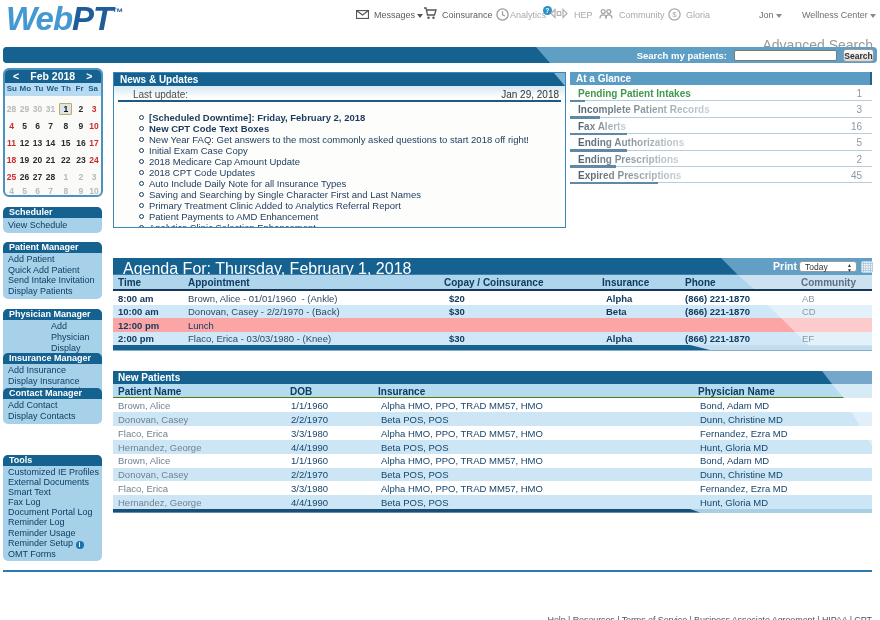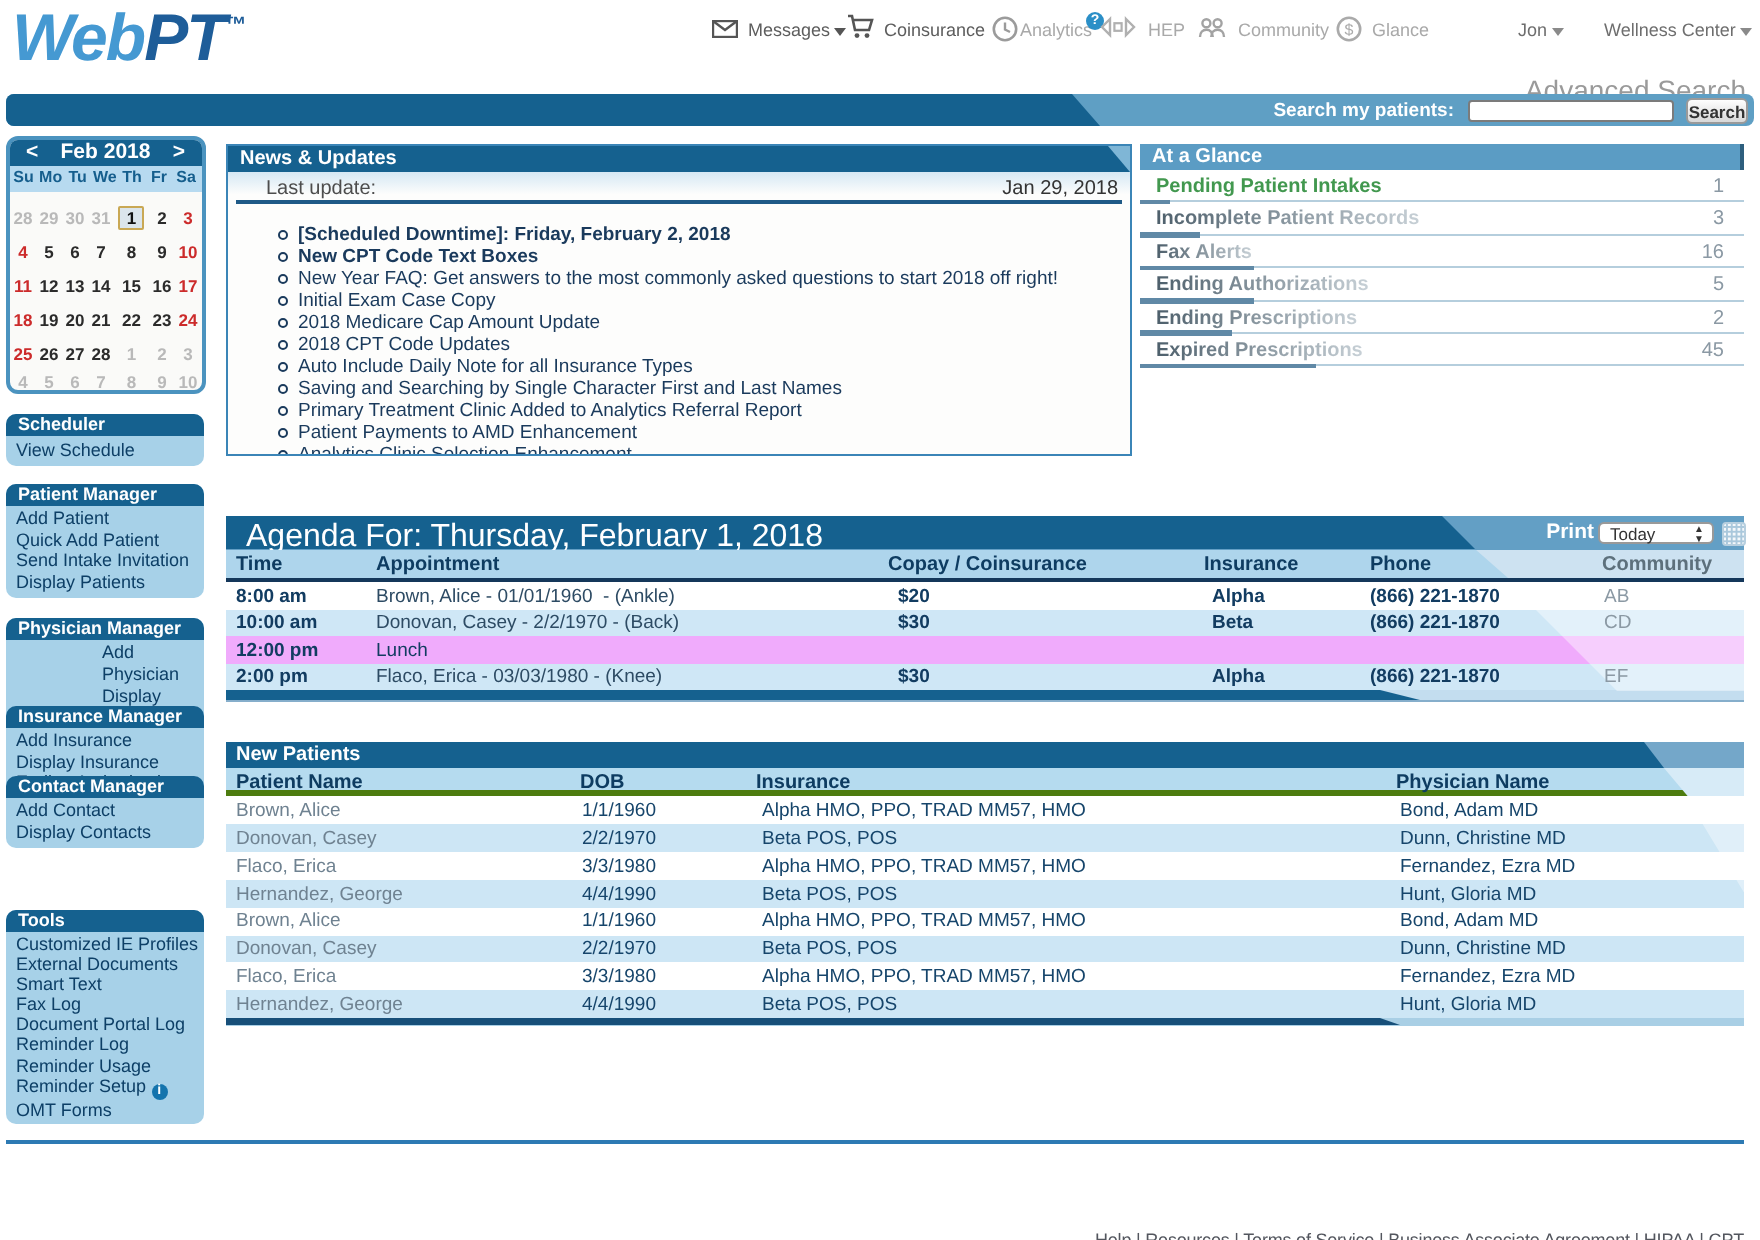--- a/index.html
+++ b/index.html
@@ -64,21 +64,21 @@
         <path d="M6.6 10.5 c0-2.4 1.4-3.6 3.2-3.6 s3.2 1.2 3.2 3.6" fill="none" stroke="#a3a3a3" stroke-width="1.2"></path>
       </svg>
   </div>
   <div class="abs navtxt navlight" style="left:619px;top:10px;">Community</div>
   <div class="abs" style="left:668px;top:8px;">
     <svg width="13" height="13" viewBox="0 0 13 13">
         <circle cx="6.5" cy="6.5" r="5.6" fill="none" stroke="#aaa" stroke-width="1.3"></circle>
         <text x="6.5" y="9.4" font-size="8" fill="#aaa" text-anchor="middle" font-family="Liberation Sans">$</text>
       </svg>
   </div>
-  <div class="abs navtxt navlight" style="left:686px;top:10px;">Glance</div>
+  <div class="abs navtxt navlight" style="left:686px;top:10px;">Gloria</div>
   <div class="abs navtxt" style="left:759px;top:10px;color:#6e6e6e;">Jon<span class="caret lt"></span></div>
   <div class="abs navtxt" style="left:802px;top:10px;color:#6e6e6e;">Wellness Center<span class="caret lt"></span></div>
 
   <div class="abs" style="right:7px;top:37px;font-size:14px;color:#9a9a9a;">Advanced Search</div>
 
   <div class="abs" style="left:3px;top:47px;width:874px;height:16px;border-radius:4px;background:#5f9fc4;overflow:hidden;">
     <div class="abs" style="left:0;top:0;width:560px;height:16px;background:#15618f;clip-path:polygon(0 0,533px 0,547px 16px,0 16px);"></div>
     <div class="abs" style="right:150px;top:2.5px;font-size:9.5px;font-weight:bold;color:#fff;">Search my patients:</div>
     <input class="abs" style="left: 731px; top: 2.5px; width: 103px; height: 11px; border: 1px solid rgb(123, 123, 123); border-radius: 2px; background: rgb(255, 255, 255);">
     <div class="abs" style="left:840px;top:1.5px;width:31px;height:13px;background:linear-gradient(#fefefe,#d8d8d8);border:1px solid #9a9a9a;border-radius:3px;font-size:8.5px;font-weight:bold;color:#333;text-align:center;line-height:12px;">Search</div>
@@ -280,21 +280,21 @@
         <span class="abs agh" style="left:689px;">AB</span>
     </div>
     <div class="ag-row" style="background:#cfe7f6;">
       <span class="abs agt" style="left:5px;">10:00 am</span>
         <span class="abs aga" style="left:75px;">Donovan, Casey - 2/2/1970 - (Back)</span>
         <span class="abs agc" style="left:336px;">$30</span>
         <span class="abs agc" style="left:493px;">Beta</span>
         <span class="abs agp" style="left:572px;">(866) 221-1870</span>
         <span class="abs agh" style="left:689px;">CD</span>
     </div>
-    <div class="ag-row" style="background:#f0abfc;">
+    <div class="ag-row" style="background:#fca5a5;">
       <span class="abs agt" style="left:5px;">12:00 pm</span>
         <span class="abs aga" style="left:75px;color:#123c61;">Lunch</span>
     </div>
     <div class="ag-row" style="background:#cfe7f6;">
       <span class="abs agt" style="left:5px;">2:00 pm</span>
         <span class="abs aga" style="left:75px;">Flaco, Erica - 03/03/1980 - (Knee)</span>
         <span class="abs agc" style="left:336px;">$30</span>
         <span class="abs agc" style="left:493px;">Alpha</span>
         <span class="abs agp" style="left:572px;">(866) 221-1870</span>
         <span class="abs agh" style="left:689px;">EF</span>
@@ -313,21 +313,21 @@
     .agp{top:1.5px;font-weight:bold;color:#123c61;}
     .agh{top:1.5px;color:#8b99a4;}
   </style>
 
   <div class="abs" style="left:113px;top:371px;width:759px;">
     <div style="position:relative;height:13px;background:#74a7c9;">
       <div class="abs" style="left:0;top:0;width:759px;height:13px;background:#15618f;clip-path:polygon(0 0,709px 0,719px 13px,0 13px);"></div>
       <div class="abs" style="left:5px;top:1px;font-size:10px;font-weight:bold;color:#fff;">New Patients</div>
 
     </div>
-    <div style="position:relative;height:14.3px;background:#b5dbef;border-bottom:3px solid #4d7c0f;font-size:10px;font-weight:bold;color:#0e3c61;">
+    <div style="position:relative;height:14.3px;background:#b5dbef;border-bottom:1px solid #4d7c0f;font-size:10px;font-weight:bold;color:#0e3c61;">
       <span class="abs" style="left:5px;top:2px;">Patient Name</span>
       <span class="abs" style="left:177px;top:2px;">DOB</span>
       <span class="abs" style="left:265px;top:2px;">Insurance</span>
       <span class="abs" style="left:585px;top:2px;">Physician Name</span>
       <div class="abs" style="right:0;top:0;width:40px;height:14.3px;background:#d7ebf7;clip-path:polygon(0 0,40px 0,40px 14.3px,12px 14.3px);"></div>
     </div>
     <div class="np-row" style="background:#fff;">
         <span class="abs npn" style="left:5px;">Brown, Alice</span>
         <span class="abs npd" style="left:178px;">1/1/1960</span>
         <span class="abs npi" style="left:268px;">Alpha HMO, PPO, TRAD MM57, HMO</span>

